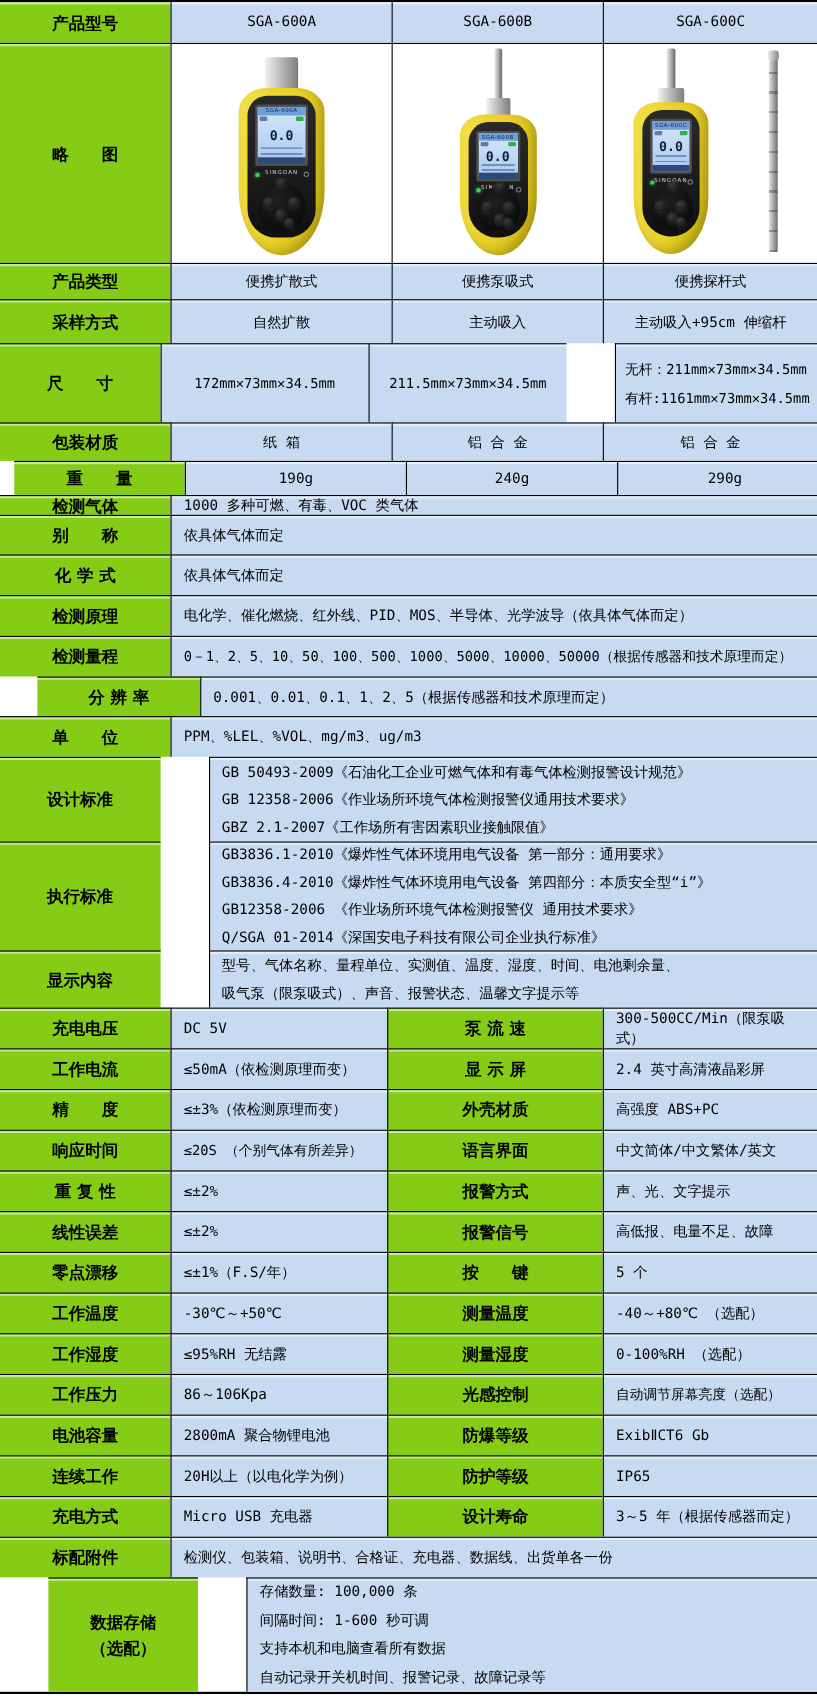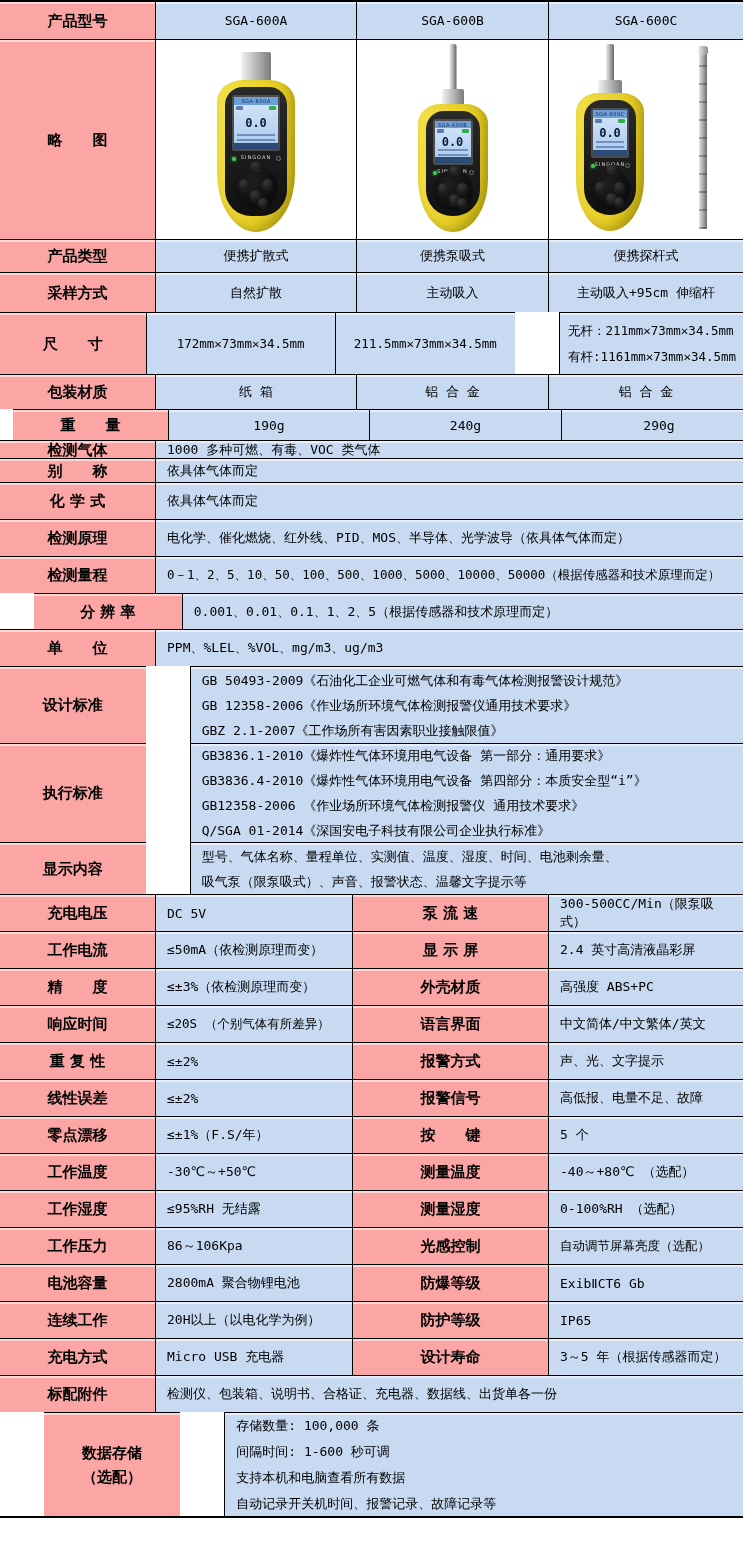--- a/index.html
+++ b/index.html
@@ -14,45 +14,45 @@
   .row{display:flex;width:743px;}
   .row + .row .cell{border-top:1px solid #000;}
   .cell{
     position:relative;
     display:flex;align-items:center;
     box-shadow:inset 0 2px 0 rgba(255,255,255,.55);
     overflow:hidden;
   }
   .cell + .cell{border-left:1px solid #000;}
   .lab{
-    background:#fca5a5;
+    background:#84cc16;
     font-weight:bold;font-size:15px;
     justify-content:center;text-align:center;
     white-space:pre-line;line-height:1.6;
   }
   .val{background:#C7DAF1;font-size:13px;
        font-family:"DejaVu Sans Mono","DejaVu Sans",sans-serif;}
   .val.center{justify-content:center;text-align:center;}
   .val.left{padding-left:11px;padding-right:4px;}
   .white{background:#fff;justify-content:center;}
   .ml{white-space:pre-line;margin-left:44px;}
   
   .c-lab{width:155px;}
   .c-a{width:201px;}.c-b{width:192px;}.c-c{width:195px;}
   .c-full{width:588px;}
   .c-v1{width:197px;}.c-l2{width:196px;}.c-v2{width:195px;}
   
   .r-header{height:37px;}
   .r-sketch{height:200px;}
   .r-ptype{height:33px;}
   .r-sampling{height:40px;}
-  .r-dims{height:62px;}
+  .r-dims{height:72px;}
   .r-pack{height:35px;}
   .r-weight{height:31px;margin-left:13px;}
-  .r-f0{height:18px;}.r-f1{height:24px;border-radius:11px;}.r-f2{height:37px;}
+  .r-f0{height:18px;}.r-f1{height:36px;border-radius:11px;}.r-f2{height:37px;}
   .r-f3{height:37px;}.r-f4{height:37px;border-radius:18px;}.r-f5{height:36px;padding-left:34px;}.r-f6{height:37px;}
   .r-design{height:77px;}
   .r-exec{height:99px;}
   .r-display{height:52px;}
   .r-pair{height:37px;}
   .r-acc{height:37px;}
   .r-storage{height:104px;}
   .lines{line-height:25px;}
   .dimcol{font-size:12.5px;line-height:26px;padding-left:8px;padding-right:2px;}
   .tight{font-size:12.5px;}

